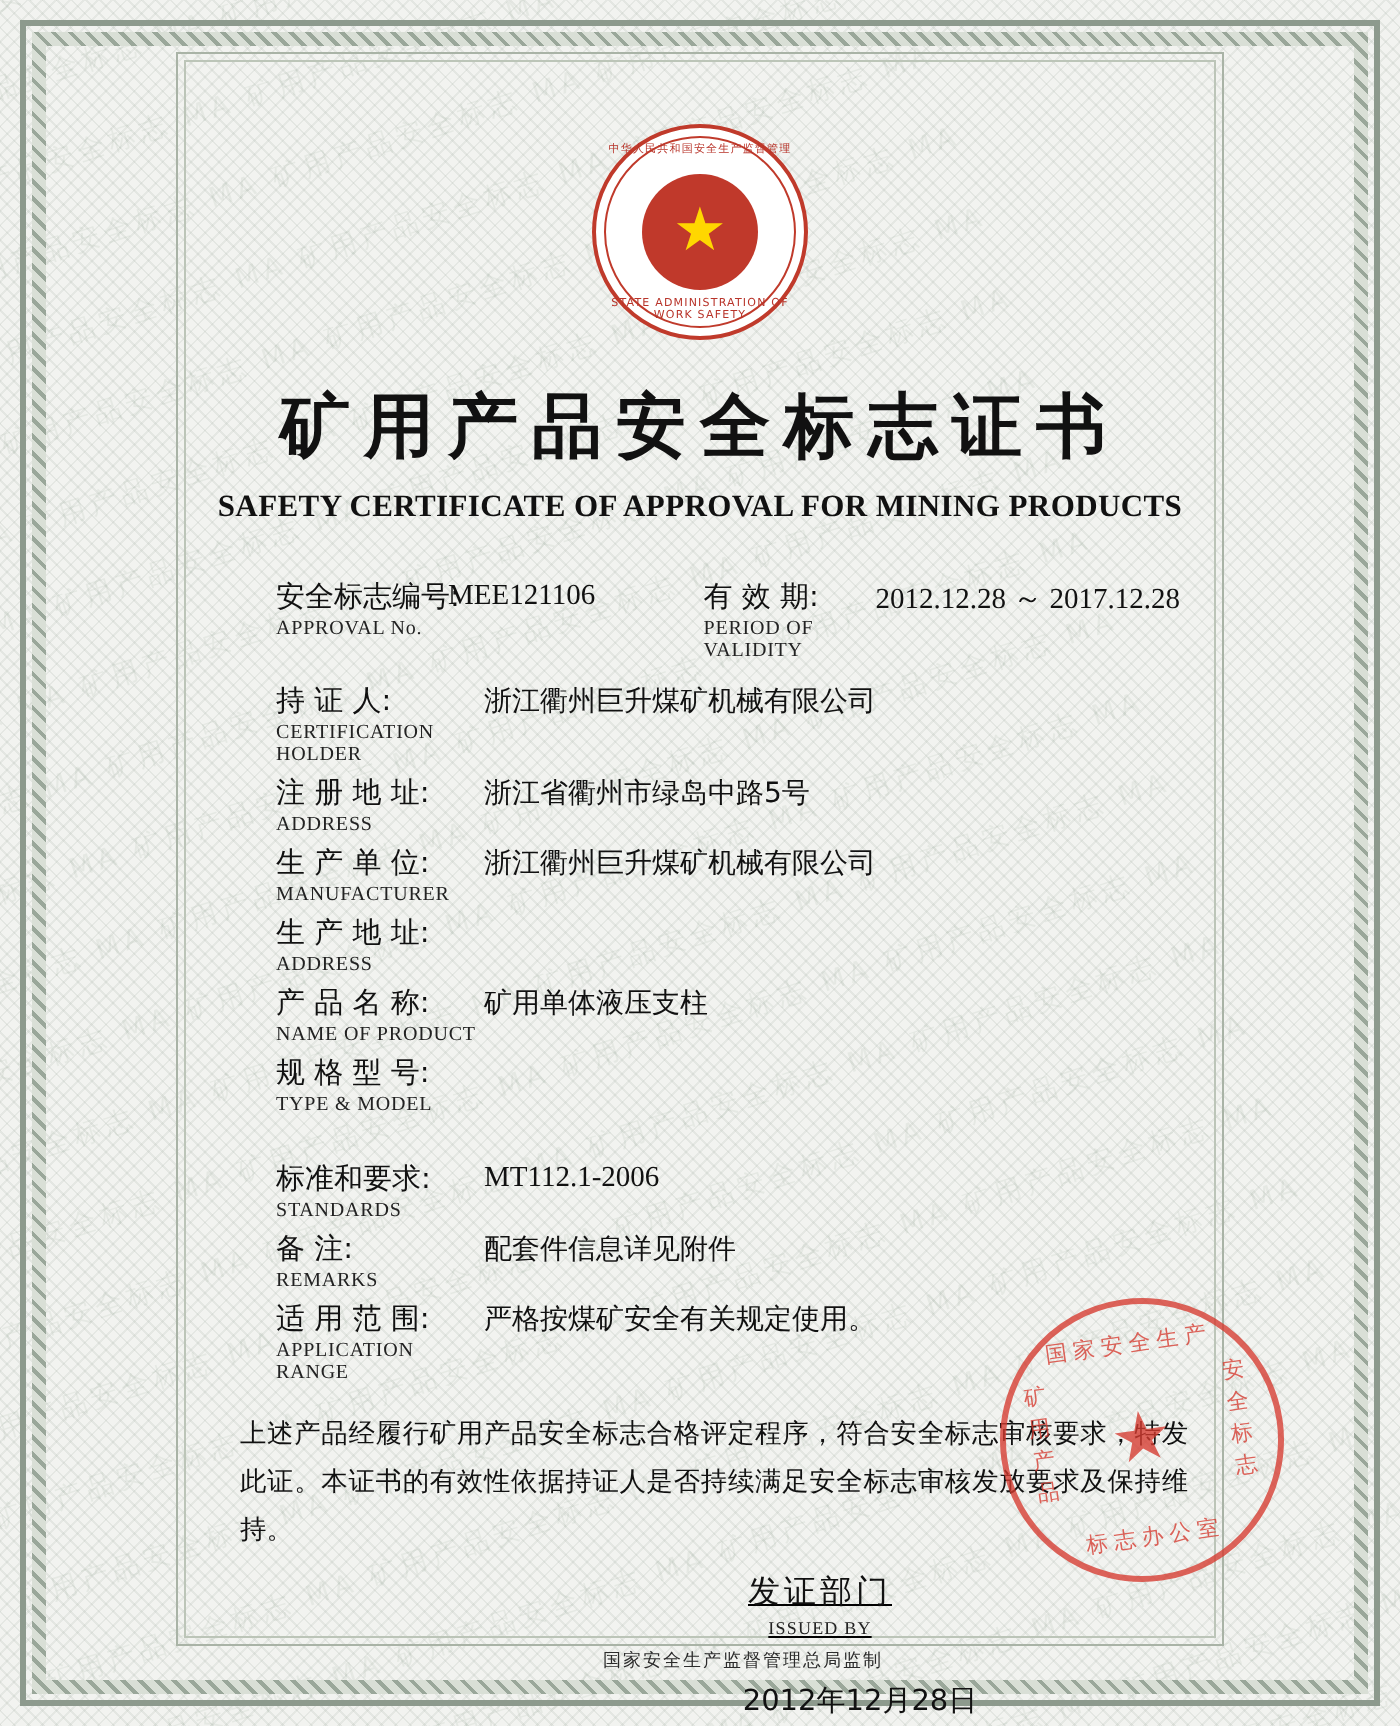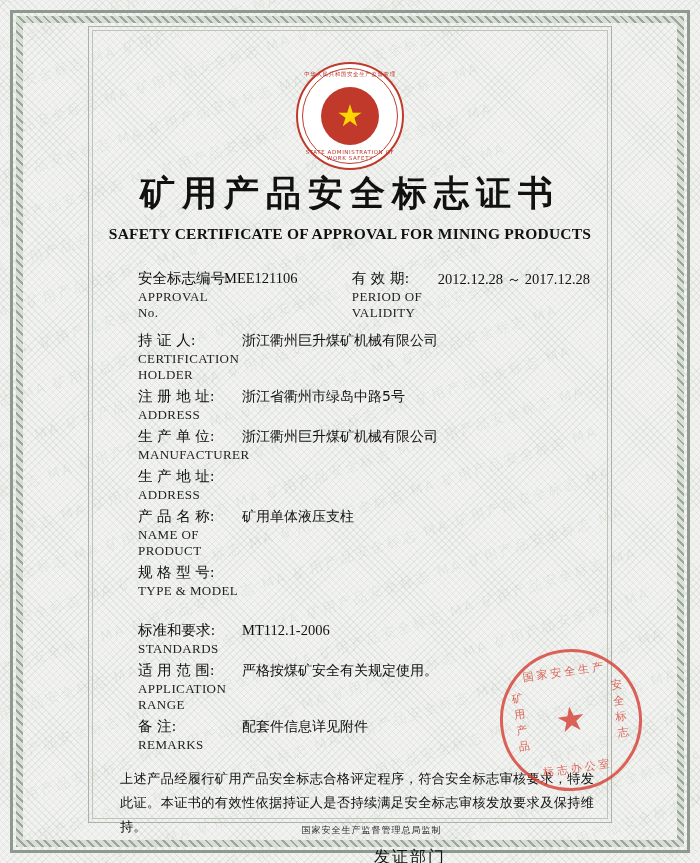--- a/index.html
+++ b/index.html
@@ -128,20 +128,21 @@
   .emblem .arc-top { top: 7px; }
   .emblem .arc-bottom { bottom: 7px; }
 
   
   .title-cn {
     text-align: center;
     font-size: 35px;
     letter-spacing: 7px;
     color: #111;
     font-weight: bold;
+    margin-top: 20px;
     font-family: Liberation Serif, serif;
   }
   .title-en {
     text-align: center;
     font-size: 15.5px;
     letter-spacing: 0.2px;
     color: #111;
     margin-top: 8px;
     font-family: "Liberation Serif", serif;
     font-weight: 600;
@@ -163,21 +164,21 @@
     flex: 0 0 auto;
   }
   .lab-cn {
     font-size: 14.5px;
     color: #111;
     letter-spacing: 0px;
     font-family: "DejaVu Sans", sans-serif;
     white-space: nowrap;
   }
   .lab-en {
-    font-size: 13px;
+    font-size: 10px;
     color: #222;
     letter-spacing: 0.4px;
     margin-top: 1px;
     font-family: "Liberation Serif", serif;
   }
   .val {
     font-size: 14px;
     color: #111;
     padding-top: 1px;
     font-family: "DejaVu Sans", sans-serif;
@@ -436,32 +437,32 @@
       <div class="row">
         <div class="labelbox">
           <div class="lab-cn">标准和要求:</div>
           <div class="lab-en">STANDARDS</div>
         </div>
         <div class="val latin">MT112.1-2006</div>
       </div>
 
       <div class="row">
         <div class="labelbox">
+          <div class="lab-cn">备 注:</div>
+          <div class="lab-en">REMARKS</div>
+        </div>
+        <div class="val">配套件信息详见附件</div>
+      </div>
+
+      <div class="row">
+        <div class="labelbox">
           <div class="lab-cn">适 用 范 围:</div>
           <div class="lab-en">APPLICATION RANGE</div>
         </div>
         <div class="val">严格按煤矿安全有关规定使用。</div>
-      </div>
-
-      <div class="row">
-        <div class="labelbox">
-          <div class="lab-cn">备 注:</div>
-          <div class="lab-en">REMARKS</div>
-        </div>
-        <div class="val">配套件信息详见附件</div>
       </div>
 
     </div>
 
     <div class="statement">上述产品经履行矿用产品安全标志合格评定程序，符合安全标志审核要求，特发此证。本证书的有效性依据持证人是否持续满足安全标志审核发放要求及保持维持。</div>
 
     <div class="issuer">
       <div class="issuer-cn">发证部门</div>
       <div class="issuer-en">ISSUED BY</div>
     </div>

